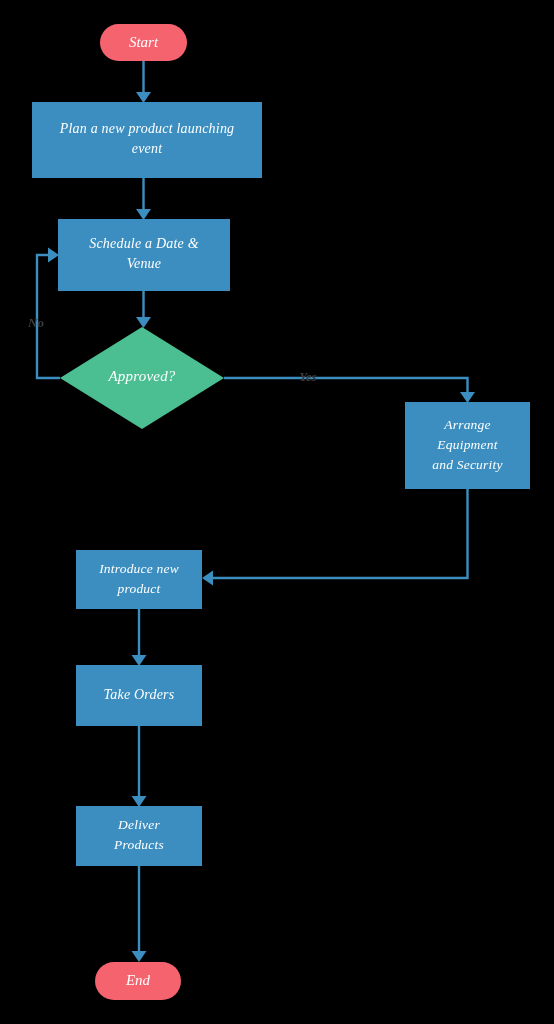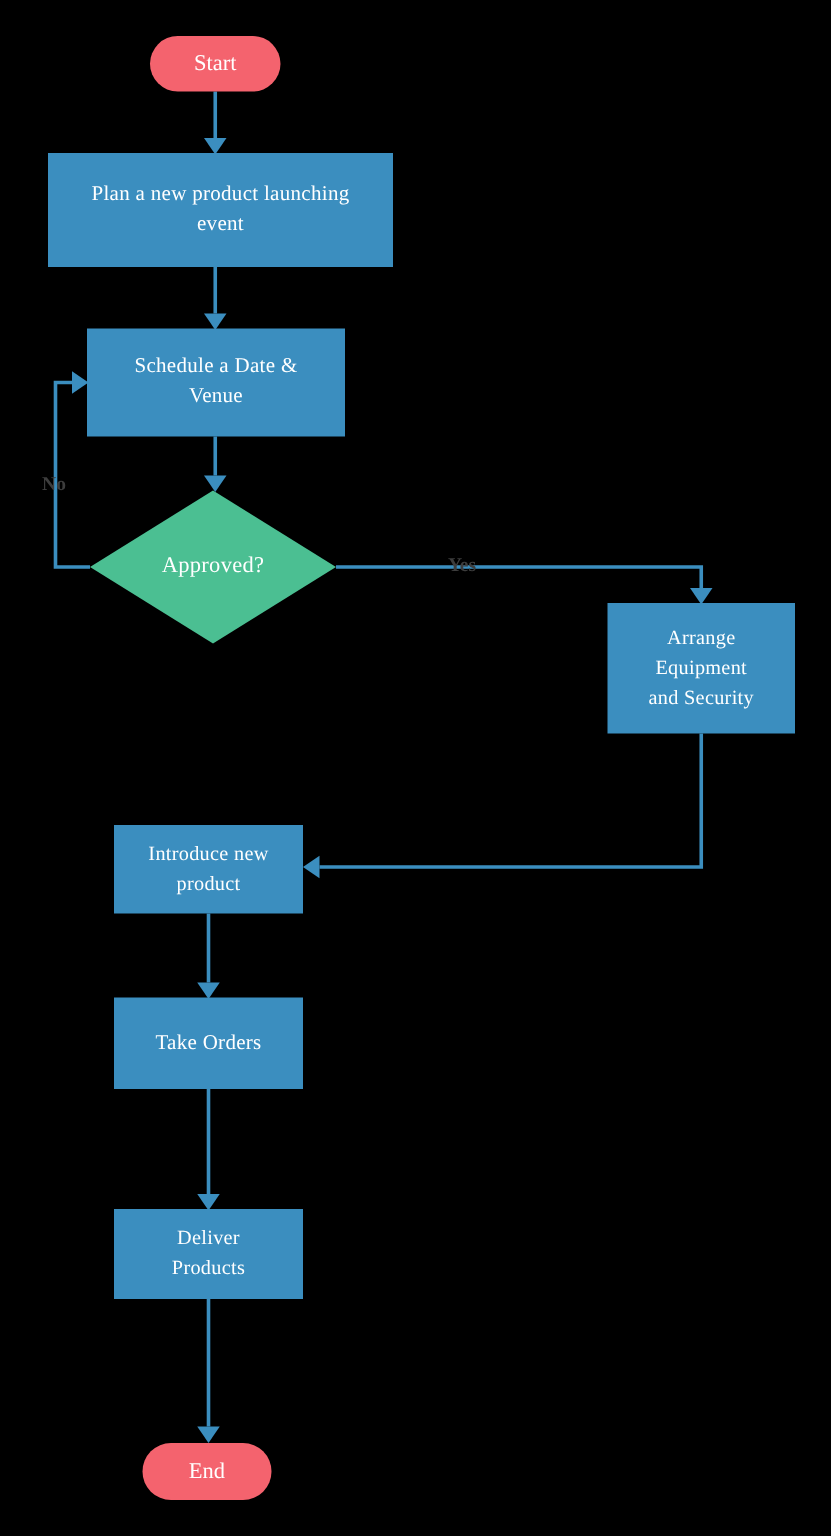--- a/index.html
+++ b/index.html
@@ -7,20 +7,21 @@
     padding: 0;
     background: #000000;
   }
   #canvas {
     position: relative;
     width: 554px;
     height: 1024px;
     background: #000000;
     overflow: hidden;
     font-family: "Liberation Serif", "DejaVu Serif", serif;
+    font-style: italic;
   }
   svg.flow {
     position: absolute;
     left: 0;
     top: 0;
     width: 554px;
     height: 1024px;
   }
   .node-label {
     fill: #ffffff;

